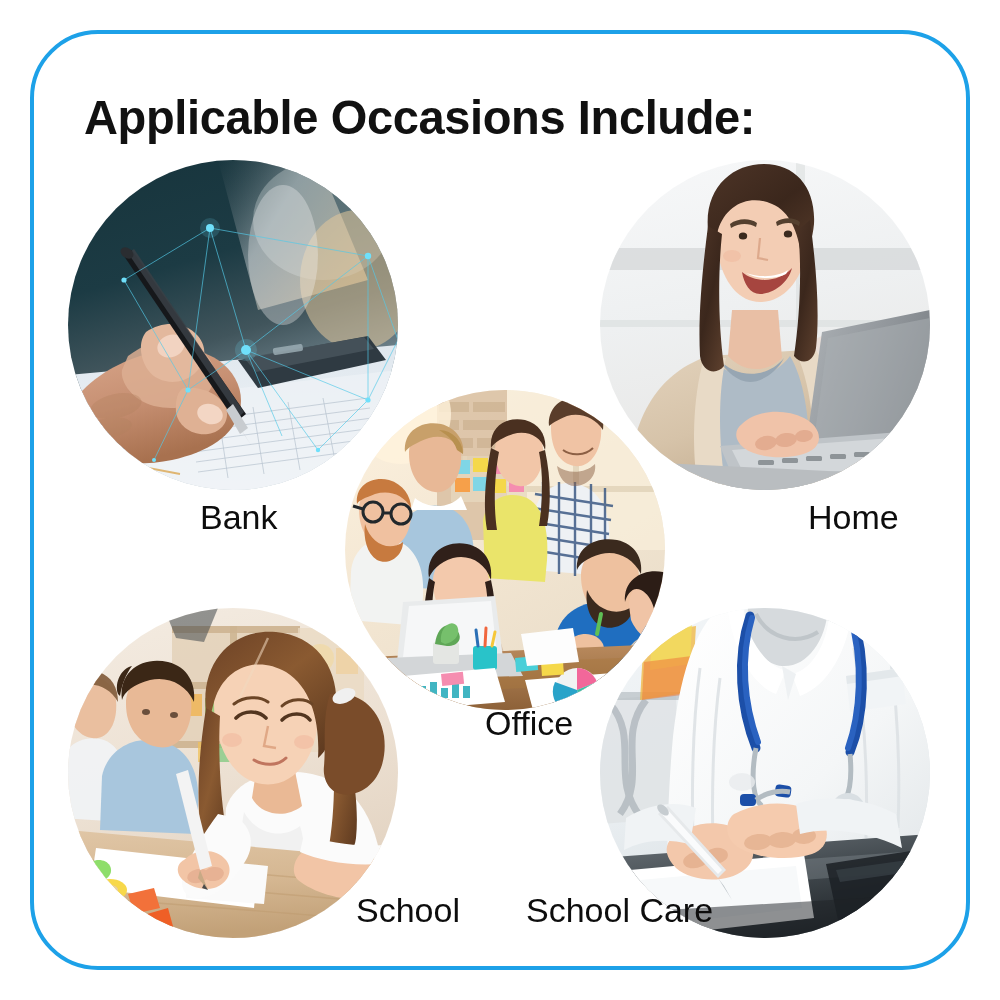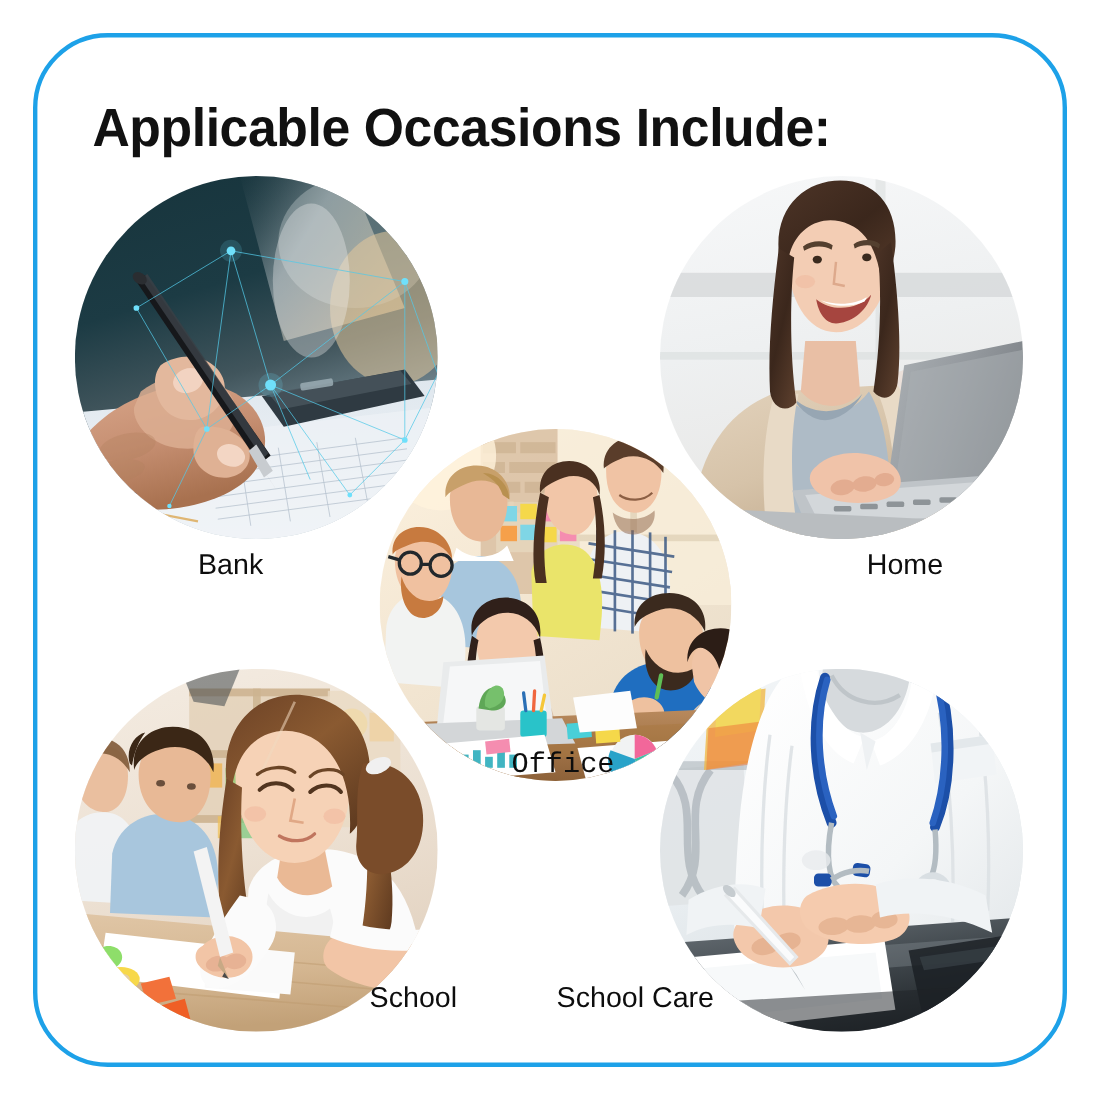--- a/index.html
+++ b/index.html
@@ -49,24 +49,25 @@
     position: absolute;
     border-radius: 50%;
     overflow: hidden;
     background: #ffffff;
   }
   .photo svg { display: block; width: 100%; height: 100%; }
 
   
   .caption {
     position: absolute;
-    font-size: 26px;
+    font-size: 34px;
     color: #0d0d0d;
     white-space: nowrap;
     line-height: 1;
+    margin-left: 20px;
   }
 </style>
 </head>
 <body>
 
 <div id="page">
 
   <div class="frame"></div>
 
   <div class="title">Applicable Occasions Include:</div>
@@ -413,21 +414,21 @@
       <g fill="#46c6d4">
         <rect x="10" y="280" width="20" height="14" transform="rotate(-8 10 280)"></rect>
         <rect x="34" y="288" width="20" height="14" transform="rotate(-6 34 288)"></rect>
       </g>
       <rect x="170" y="268" width="22" height="14" fill="#49cfd8" transform="rotate(-5 170 268)"></rect>
       <rect x="196" y="272" width="22" height="14" fill="#f5d84a" transform="rotate(-4 196 272)"></rect>
       <path d="M176 244 L228 238 L234 272 L182 276 Z" fill="#fdfdfd"></path>
       <path d="M252 244 L256 224" stroke="#5fbf55" stroke-width="4" stroke-linecap="round"></path>
     </svg>
   </div>
-  <div class="caption" style="left:465px; top:682px;font-family:Liberation Mono, monospace;">Office</div>
+  <div class="caption" style="left:465px; top:706px;">Office</div>
 
   <div class="photo" style="left:68px; top:608px; width:330px; height:330px;">
     <svg viewBox="0 0 330 330" preserveAspectRatio="xMidYMid slice">
       <defs>
         <linearGradient id="schoolBg" x1="0" y1="0" x2="0.3" y2="1">
           <stop offset="0%" stop-color="#f4ece2"></stop>
           <stop offset="60%" stop-color="#ece0d2"></stop>
           <stop offset="100%" stop-color="#e2d2c0"></stop>
         </linearGradient>
         <linearGradient id="deskG" x1="0" y1="0" x2="0.2" y2="1">

